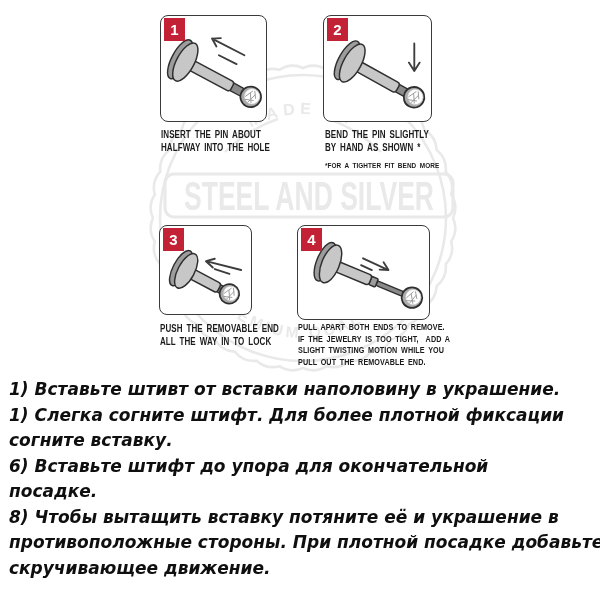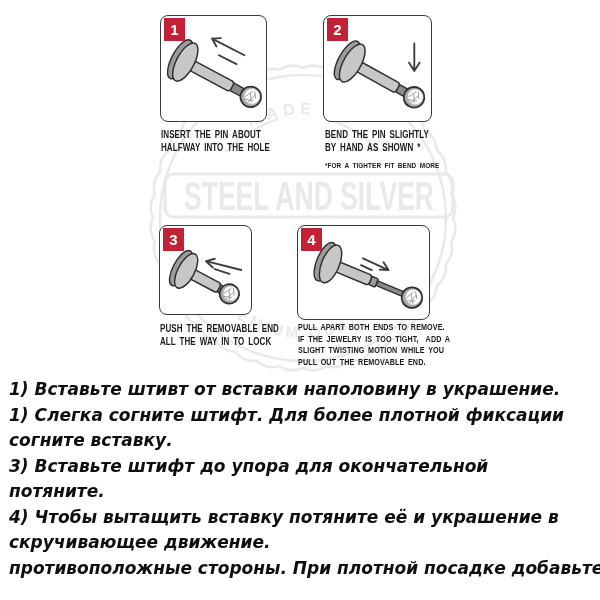--- a/index.html
+++ b/index.html
@@ -159,20 +159,20 @@
     <div>PULL APART BOTH ENDS TO REMOVE.</div>
     <div>IF THE JEWELRY IS TOO TIGHT,  ADD A</div>
     <div>SLIGHT TWISTING MOTION WHILE YOU</div>
     <div>PULL OUT THE REMOVABLE END.</div>
   </div>
 
   <div class="ru">
     <div class="line">1) Вставьте штивт от вставки наполовину в украшение.</div>
     <div class="line">1) Слегка согните штифт. Для более плотной фиксации</div>
     <div class="line">согните вставку.</div>
-    <div class="line">3) Вставьте штифт до упора для окончательной</div>
-    <div class="line">потяните.</div>
-    <div class="line">4) Чтобы вытащить вставку потяните её и украшение в</div>
+    <div class="line">6) Вставьте штифт до упора для окончательной</div>
+    <div class="line">посадке.</div>
+    <div class="line">8) Чтобы вытащить вставку потяните её и украшение в</div>
+    <div class="line">противоположные стороны. При плотной посадке добавьте</div>
     <div class="line">скручивающее движение.</div>
-    <div class="line">противоположные стороны. При плотной посадке добавьте</div>
   </div>
 
 </div>
 
 </body></html>

